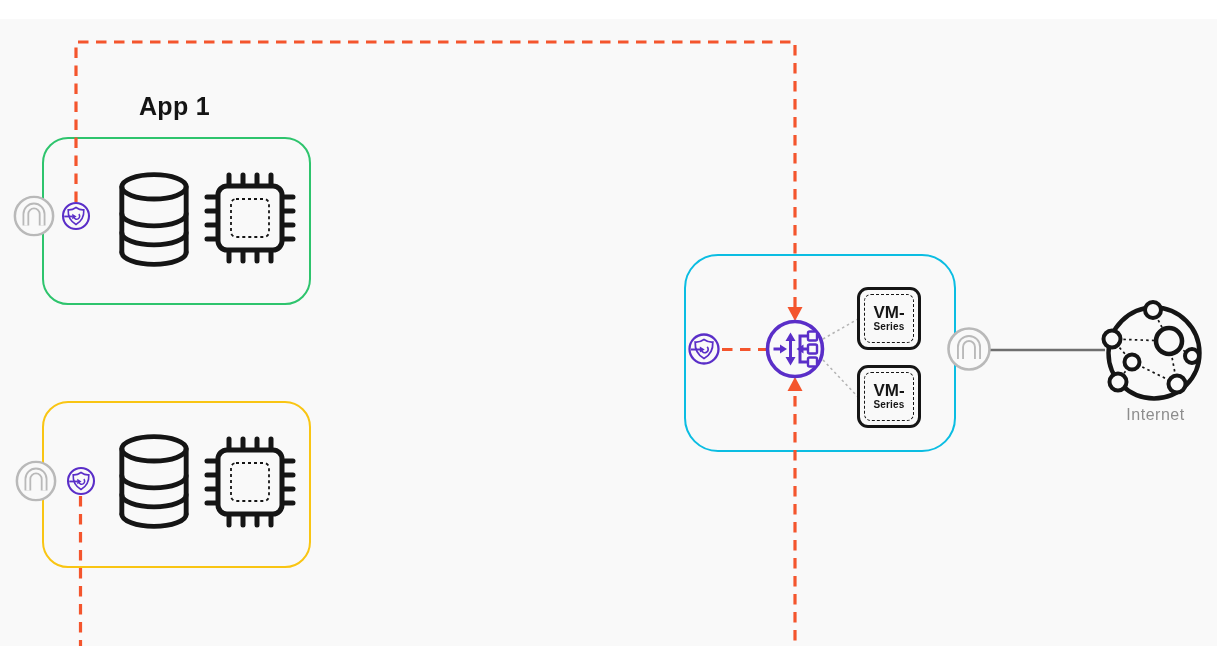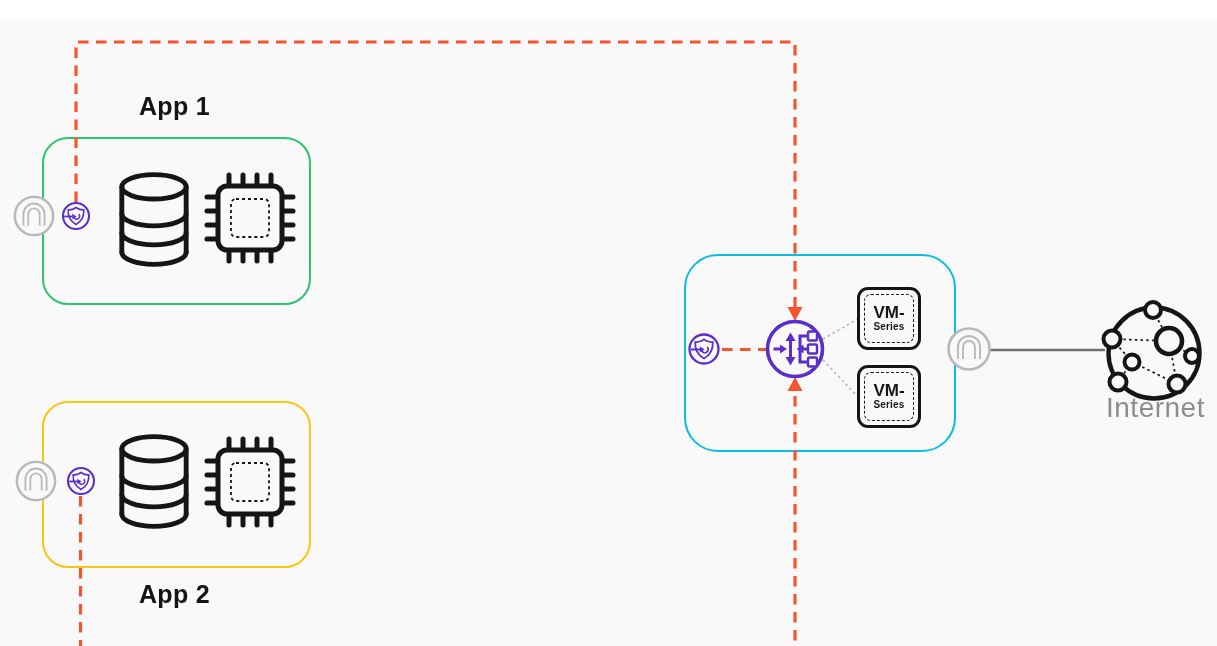--- a/index.html
+++ b/index.html
@@ -26,21 +26,21 @@
   .box{position:absolute;border:2.5px solid;border-radius:26px;background:transparent;z-index:1;}
   #app1-box{left:42px;top:118px;width:265px;height:164px;border-color:var(--c-app1-border);}
   #app2-box{left:42px;top:382px;width:265px;height:163px;border-color:var(--c-app2-border);}
   #secvpc-box{left:684px;top:235px;width:268px;height:194px;border-radius:34px;border-color:var(--c-security-vpc-border);}
   .layer{position:absolute;left:0;top:0;width:1217px;height:646px;z-index:2;}
   .icon{position:absolute;z-index:3;}
   .label{position:absolute;z-index:4;color:var(--c-label-dark);font-weight:800;letter-spacing:.3px;}
   #app1-label{left:42px;top:73px;width:265px;text-align:center;font-size:25px;}
   #app2-label{left:42px;top:561px;width:265px;text-align:center;font-size:25px;}
   #secvpc-label{left:664px;top:201px;width:288px;text-align:right;font-size:22px;}
-  #internet-label{left:1098px;top:373px;width:115px;text-align:center;font-size:28px;font-weight:400;color:var(--c-internet-label-gray);letter-spacing:.5px;}
+  #internet-label{left:1098px;top:387px;width:115px;text-align:center;font-size:16px;font-weight:400;color:var(--c-internet-label-gray);letter-spacing:.5px;}
   .vmbox{
     position:absolute;width:64px;height:63px;box-sizing:border-box;z-index:3;
     border:3px solid var(--c-icon-black);border-radius:11px;background:var(--c-background);
     padding:4px;
   }
   #vm1{left:857px;top:268px;}
   #vm2{left:857px;top:346px;}
   .vm-inner{
     width:100%;height:100%;box-sizing:border-box;border:1.6px dashed var(--c-icon-black);border-radius:7px;
     display:flex;flex-direction:column;align-items:center;justify-content:center;color:var(--c-icon-black);
@@ -75,21 +75,20 @@
     <polygon class="f-flow" points="787.5,288 802.5,288 795,302"></polygon>
     <path class="s-flow" d="M80.5 477 L80.5 633 L795 633 L795 372"></path>
     <polygon class="f-flow" points="787.5,372 802.5,372 795,358"></polygon>
     <path class="s-flow" d="M722 330.5 L766 330.5"></path>
     <path class="s-dot" d="M823 320 L858 300"></path>
     <path class="s-dot" d="M823 341 L858 378"></path>
     <path class="s-conn" d="M988 331 L1105 331"></path>
   </svg>
 
   <div class="label" id="app1-label">App 1</div>
-  <div class="label" id="app2-label">App 2</div>
   <div class="label" id="internet-label">Internet</div>
 
   <svg class="icon" style="left:12px;top:175px" width="44" height="44" viewBox="-23 -23 46 46">
     <circle class="gybg" r="20" stroke-width="2.6"></circle>
     <path class="gy" d="M -8.5 10 L -8.5 -2 A 8.5 8.5 0 0 1 8.5 -2 L 8.5 10" stroke-width="7" stroke-linejoin="round"></path>
     <path class="bgstroke" d="M -8.5 10 L -8.5 -2 A 8.5 8.5 0 0 1 8.5 -2 L 8.5 10" stroke-width="3.2" stroke-linejoin="round"></path>
   </svg>
   <svg class="icon" style="left:60px;top:181px" width="32" height="32" viewBox="-17 -17 34 34">
     <circle class="pubg" r="13.8" stroke-width="2.2"></circle>
     <path class="pu" d="M 0 -9 C 3 -7 6 -6.3 8.3 -6.5 C 8.6 -0.5 6.3 5.5 0 9 C -6.3 5.5 -8.6 -0.5 -8.3 -6.5 C -6 -6.3 -3 -7 0 -9 Z" stroke-width="1.7"></path>

